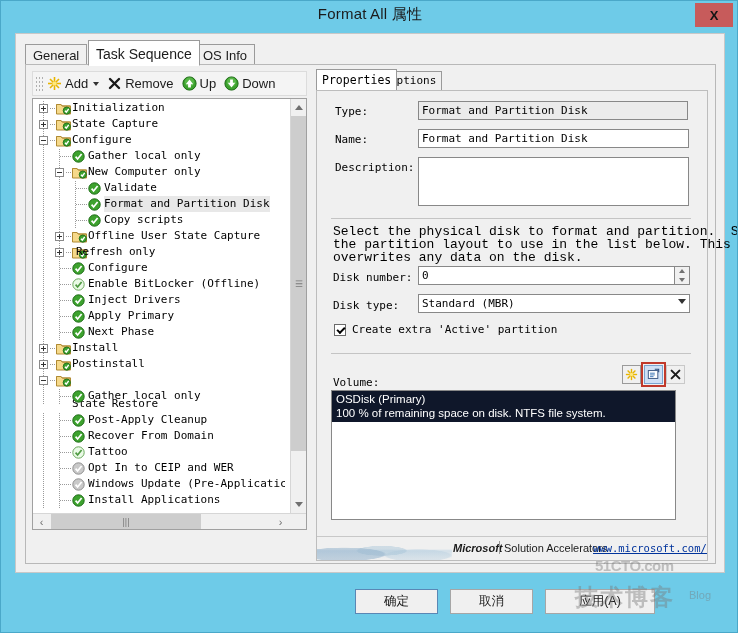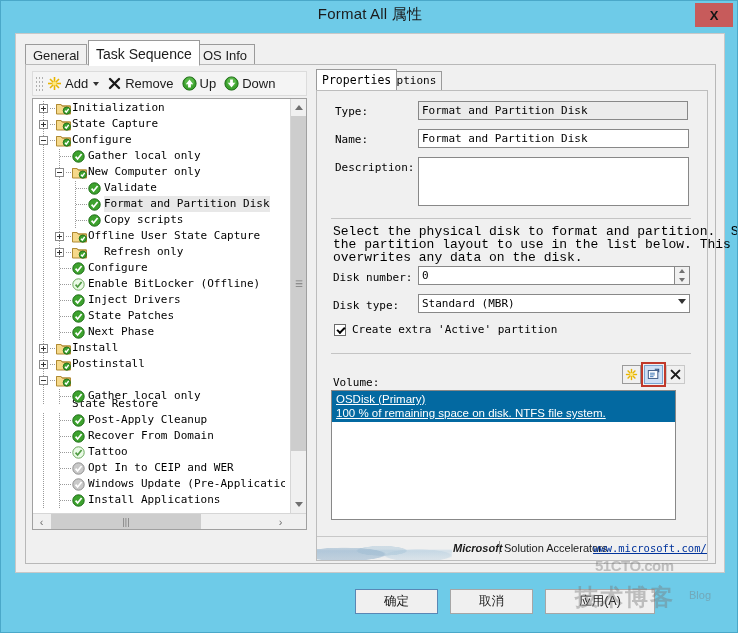--- a/index.html
+++ b/index.html
@@ -300,21 +300,21 @@
     overflow: hidden;
   }
   .lbitem {
     font-family: "Liberation Sans", sans-serif;
     font-size: 11.5px;
     line-height: 14px;
     padding: 1px 2px 2px 4px;
     color: #000;
     cursor: pointer;
   }
-  .lbitem.sel { background: #0369a1; color: #fff; text-decoration: underline; }
+  .lbitem.sel { background: #0f172a; color: #fff; }
 
   .mdtbanner {
     position: absolute; left: 0; bottom: 0;
     width: 390px; height: 24px;
     background: #f0f0f0;
     border-top: 1px solid #c8c8c8;
     overflow: hidden;
   }
   .swoosh {
     position: absolute; left: 0; top: 0; width: 135px; height: 23px;
@@ -557,21 +557,21 @@
               <div class="vline" style="left: 10px; top: 0px; height: 16px;"></div>
               <div class="vline" style="left: 26px; top: 0px; height: 16px;"></div>
               <div class="exp plus" style="left: 22px;"></div>
               <div class="dots" style="left: 33px; width: 5px;"></div>
               <span class="fldr" style="left: 39px;"><svg width="15" height="13" viewBox="0 0 15 13">
                   <path d="M0.5 2.5 L5 2.5 L6.3 4 L14.5 4 L14.5 12 L0.5 12 Z" fill="#f6d98a" stroke="#b08a33" stroke-width="1"></path>
                   <path d="M0.5 2.5 L5 2.5 L6.3 4 L14.5 4" fill="none" stroke="#b08a33" stroke-width="1"></path>
                   <circle cx="10.8" cy="8.6" r="3.6" fill="#3da22e" stroke="#1d6c16" stroke-width=".9"></circle>
                   <polyline points="9,8.7 10.3,10.1 12.7,6.9" fill="none" stroke="#fff" stroke-width="1.4"></polyline>
                 </svg></span>
-              <span class="txt" style="position: absolute; left: 71px;">Refresh only</span>
+              <span class="txt" style="position: absolute; left: 43px;">Refresh only</span>
             </div>
             <div class="tnode" style="top: 0px;">
               <div class="vline" style="left: 10px; top: 0px; height: 16px;"></div>
               <div class="vline" style="left: 26px; top: 0px; height: 16px;"></div>
               <div class="dots" style="left: 27px; width: 11px;"></div>
               <span class="chk" style="left: 39px;"><svg width="13" height="13" viewBox="0 0 13 13" opacity="1">
                   <circle cx="6.5" cy="6.5" r="5.7" fill="#3da22e" stroke="#1d6c16" stroke-width="1"></circle>
                   <polyline points="3.6,6.6 5.6,9 9.6,3.9" fill="none" stroke="#ffffff" stroke-width="1.7"></polyline>
                 </svg></span>
               <span class="txt" style="position: absolute; left: 55px;">Configure</span>
@@ -597,21 +597,21 @@
               <span class="txt" style="position: absolute; left: 55px;">Inject Drivers</span>
             </div>
             <div class="tnode" style="top: 0px;">
               <div class="vline" style="left: 10px; top: 0px; height: 16px;"></div>
               <div class="vline" style="left: 26px; top: 0px; height: 16px;"></div>
               <div class="dots" style="left: 27px; width: 11px;"></div>
               <span class="chk" style="left: 39px;"><svg width="13" height="13" viewBox="0 0 13 13" opacity="1">
                   <circle cx="6.5" cy="6.5" r="5.7" fill="#3da22e" stroke="#1d6c16" stroke-width="1"></circle>
                   <polyline points="3.6,6.6 5.6,9 9.6,3.9" fill="none" stroke="#ffffff" stroke-width="1.7"></polyline>
                 </svg></span>
-              <span class="txt" style="position: absolute; left: 55px;">State Patches</span>
+              <span class="txt" style="position: absolute; left: 55px;">Apply Primary</span>
             </div>
             <div class="tnode" style="top: 0px;">
               <div class="vline" style="left: 10px; top: 0px; height: 16px;"></div>
               <div class="vline" style="left: 26px; top: 0px; height: 16px;"></div>
               <div class="dots" style="left: 27px; width: 11px;"></div>
               <span class="chk" style="left: 39px;"><svg width="13" height="13" viewBox="0 0 13 13" opacity="1">
                   <circle cx="6.5" cy="6.5" r="5.7" fill="#3da22e" stroke="#1d6c16" stroke-width="1"></circle>
                   <polyline points="3.6,6.6 5.6,9 9.6,3.9" fill="none" stroke="#ffffff" stroke-width="1.7"></polyline>
                 </svg></span>
               <span class="txt" style="position: absolute; left: 55px;">Next Phase</span>

